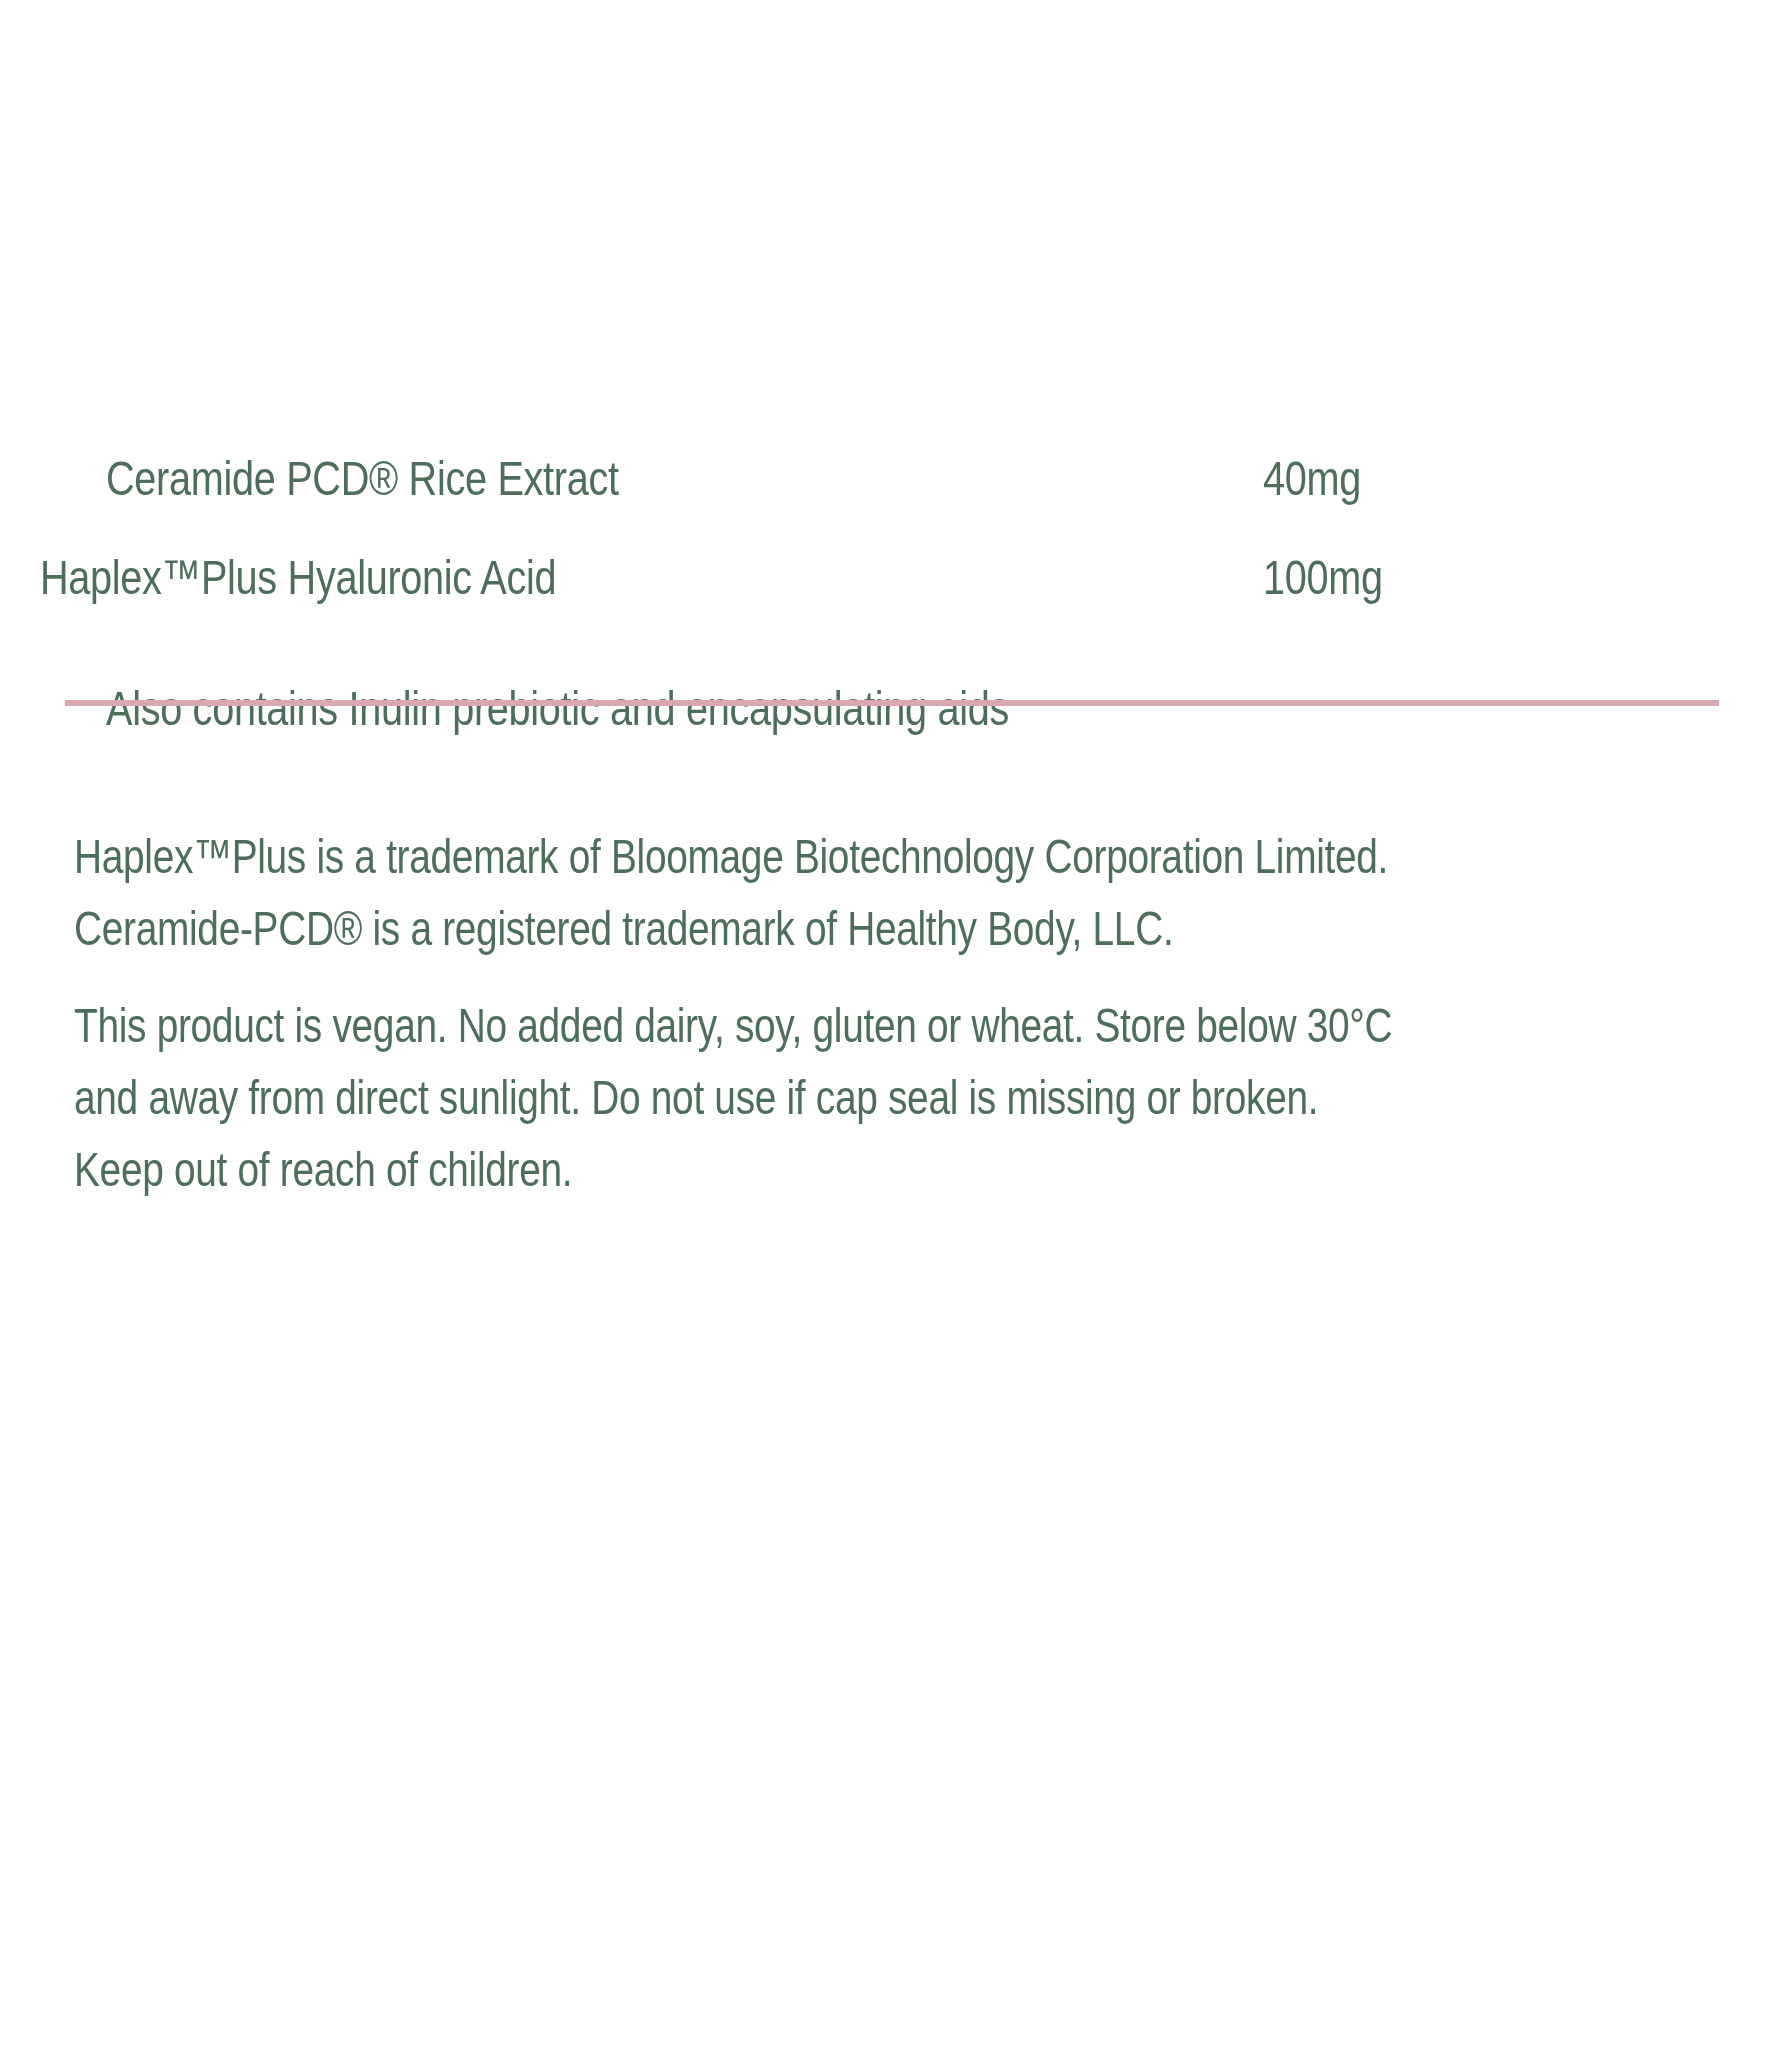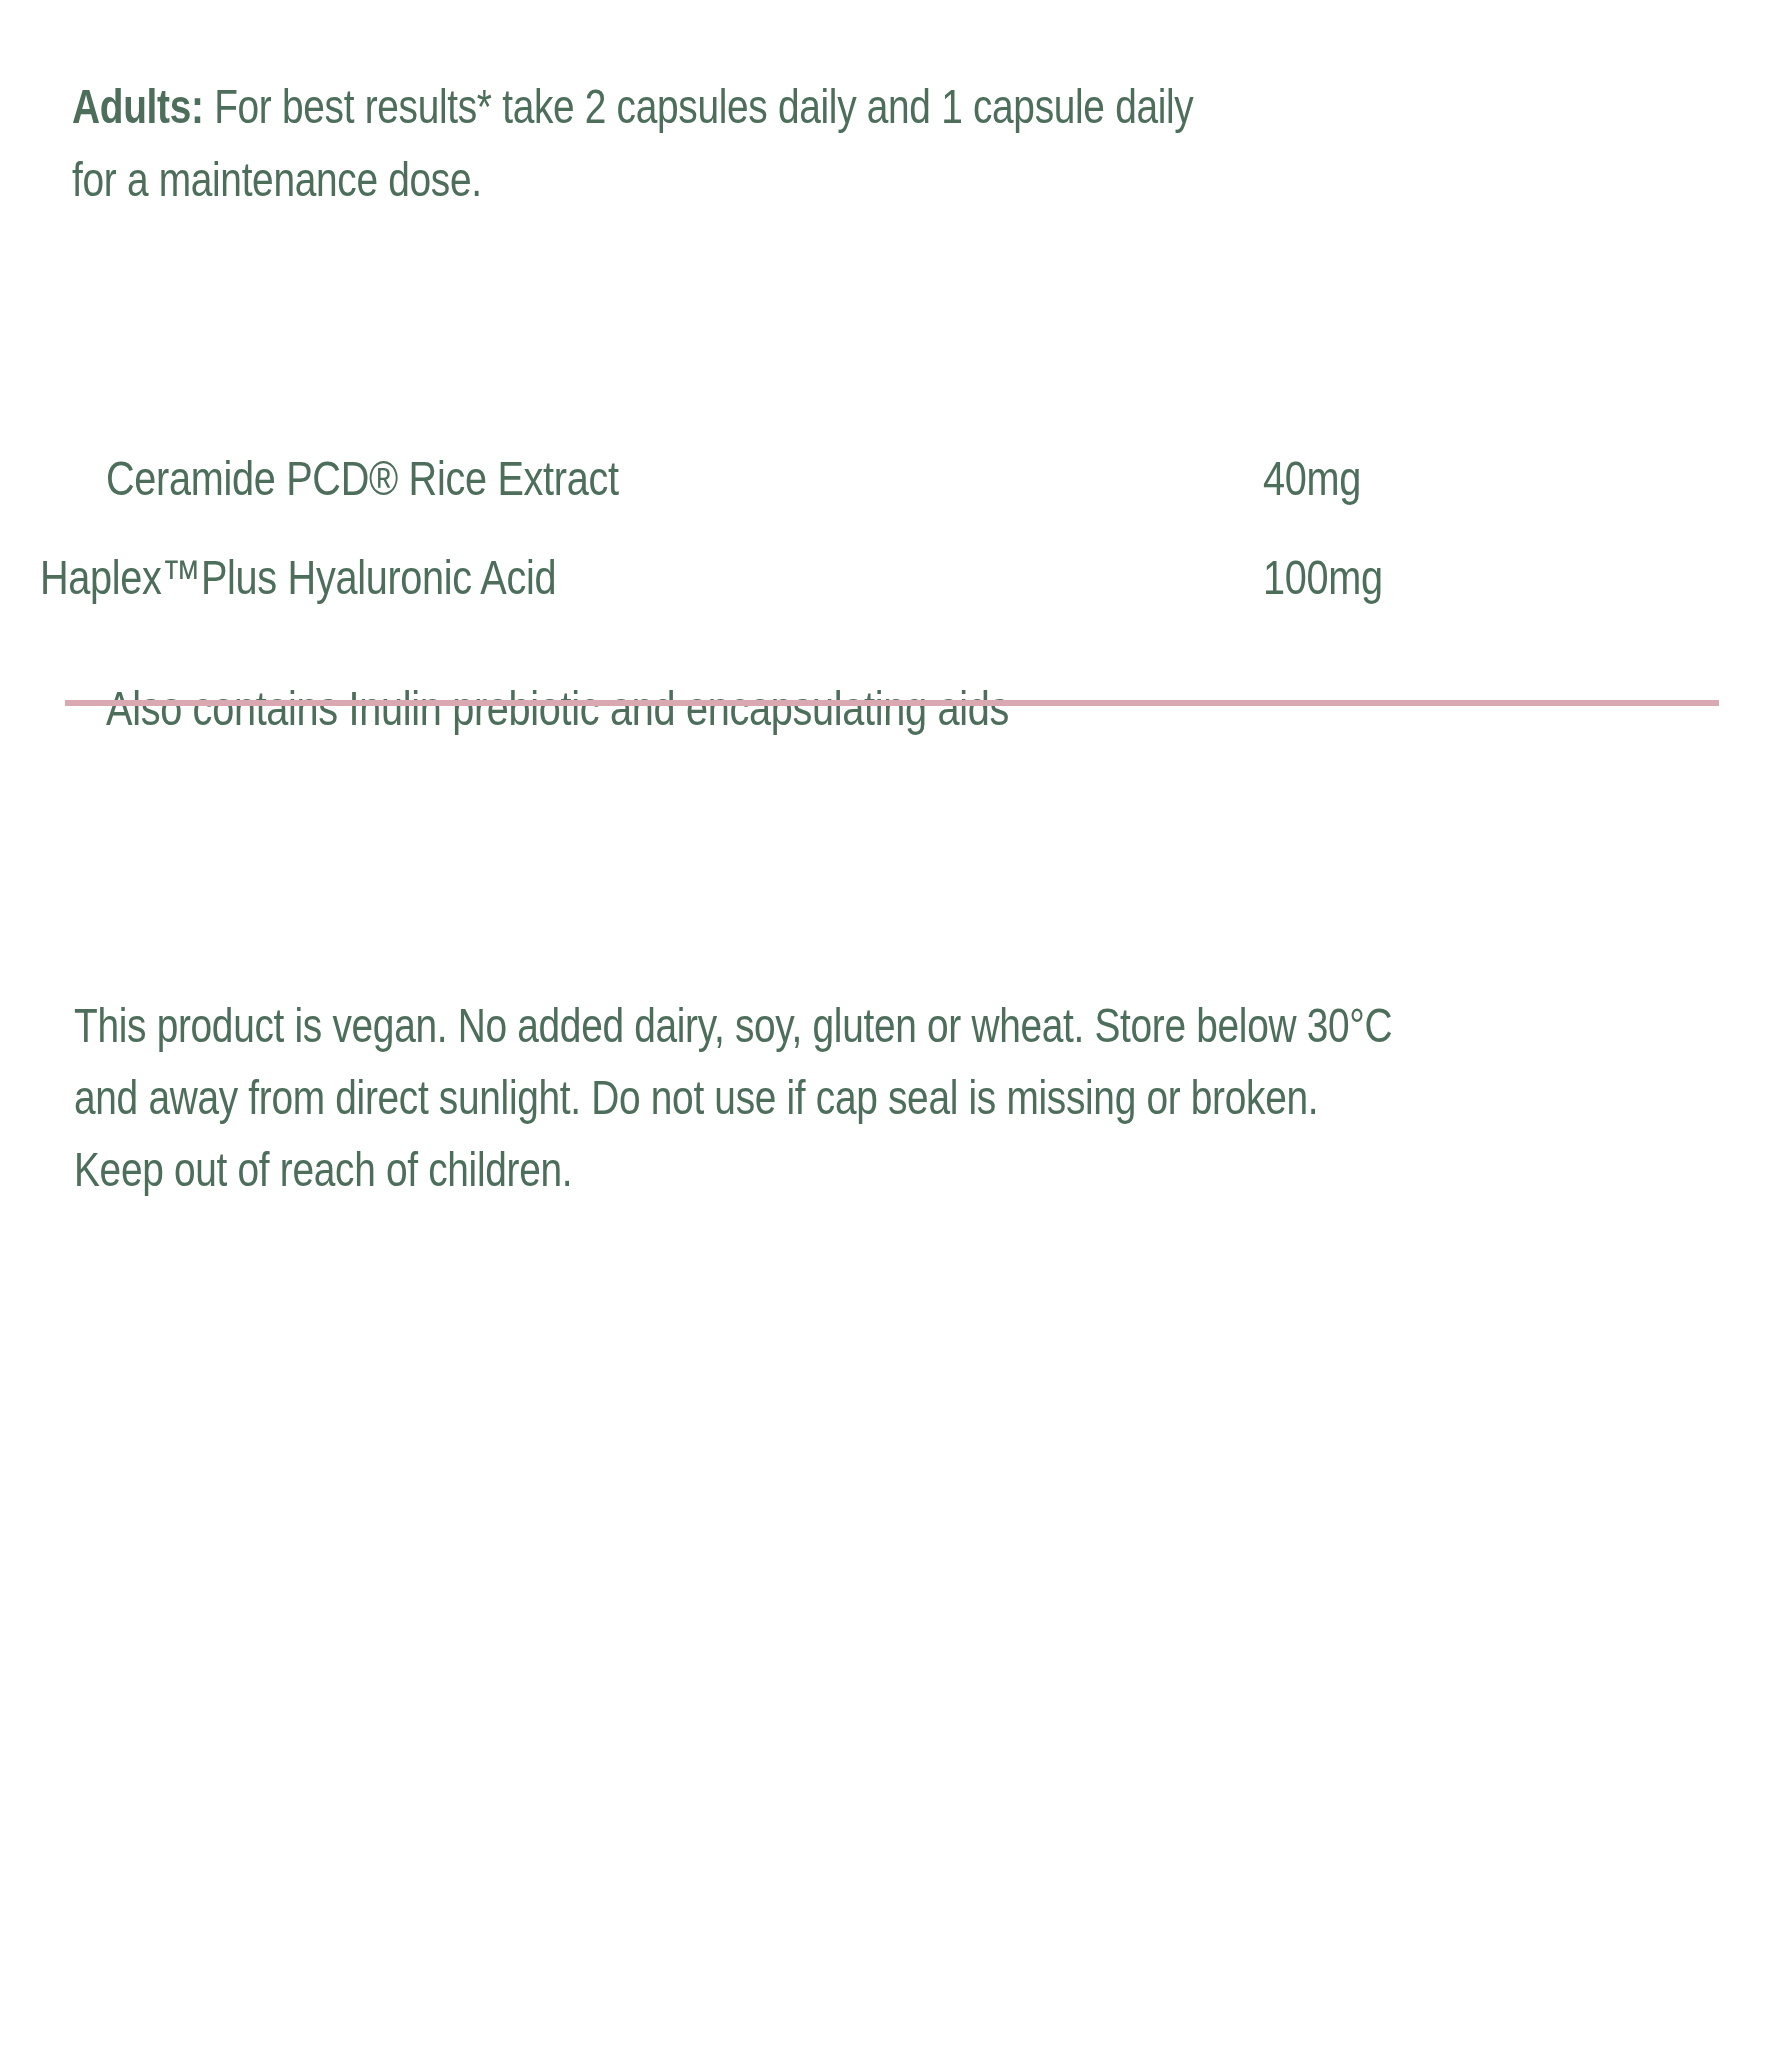--- a/index.html
+++ b/index.html
@@ -80,40 +80,40 @@
   }
 
   .tm-para { left: 74px; top: 821px; line-height: 72px; }
   .storage-para { left: 74px; top: 990px; line-height: 72px; }
 </style>
 </head>
 <body>
 
 <div class="page">
 
-  <div class="para adults-para">
-    <span class="cond"><b>Adults:</b><span>For best results* take 2 capsules daily and 1 capsule daily</span></span><br>
-    <span class="cond">for a maintenance dose.</span>
-  </div>
 
 
   <div class="row row-1">
     <span class="cond">Ceramide PCD® Rice Extract</span>
     <span class="amt cond">40mg</span>
   </div>
   <div class="row row-2">
     <span class="cond">Haplex™Plus Hyaluronic Acid</span>
     <span class="amt cond">100mg</span>
   </div>
   <div class="row row-3">
     <span class="cond">Also contains Inulin prebiotic and encapsulating aids</span>
   </div>
 
   <div class="table-rule"></div>
 
+  <div class="para tm-para">
+    <span class="cond">Haplex™Plus is a trademark of Bloomage Biotechnology Corporation Limited.</span><br>
+    <span class="cond">Ceramide-PCD® is a registered trademark of Healthy Body, LLC.</span>
+  </div>
 
   <div class="para storage-para">
     <span class="cond">This product is vegan. No added dairy, soy, gluten or wheat. Store below 30°C</span><br>
     <span class="cond">and away from direct sunlight. Do not use if cap seal is missing or broken.</span><br>
     <span class="cond">Keep out of reach of children.</span>
   </div>
 
 </div>
 
 

